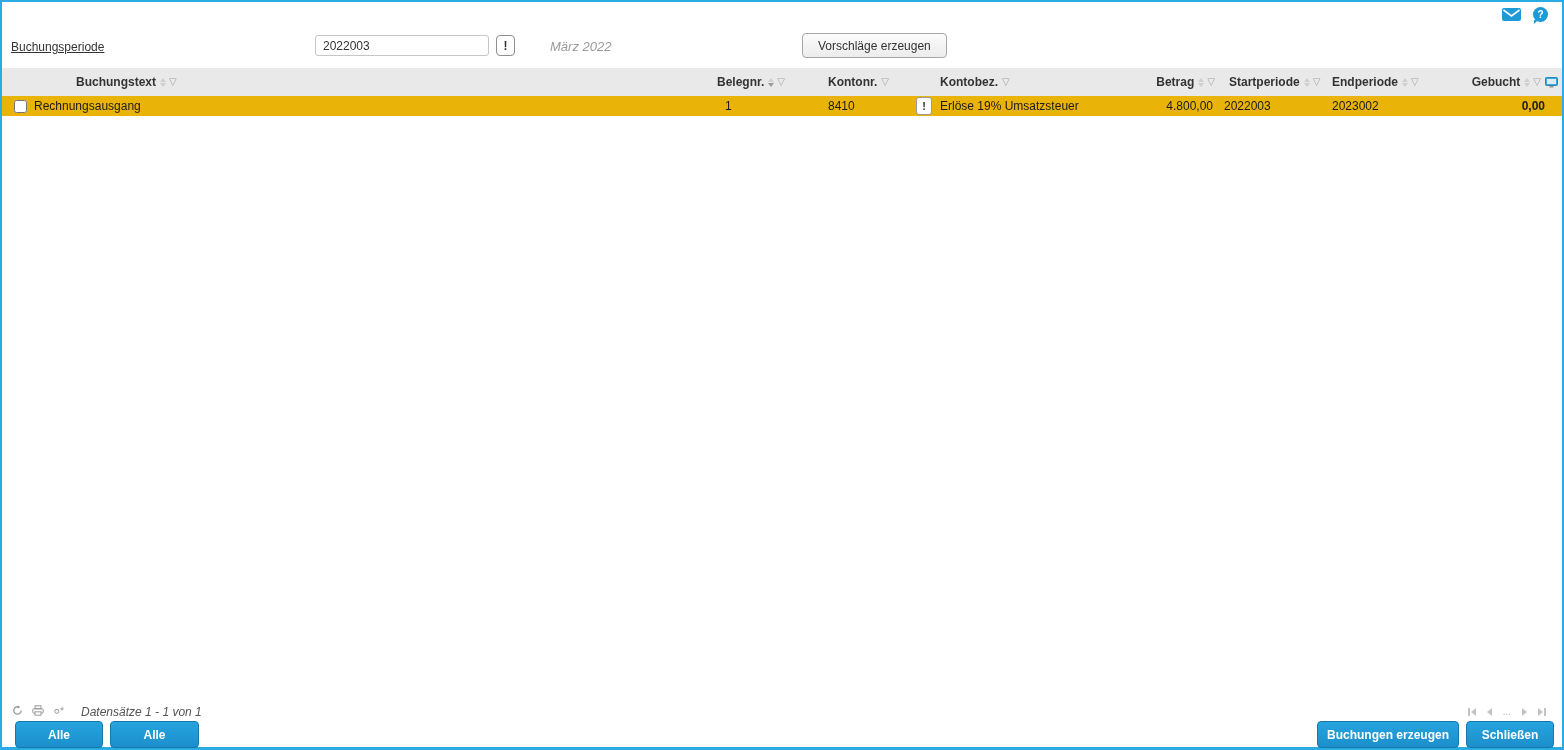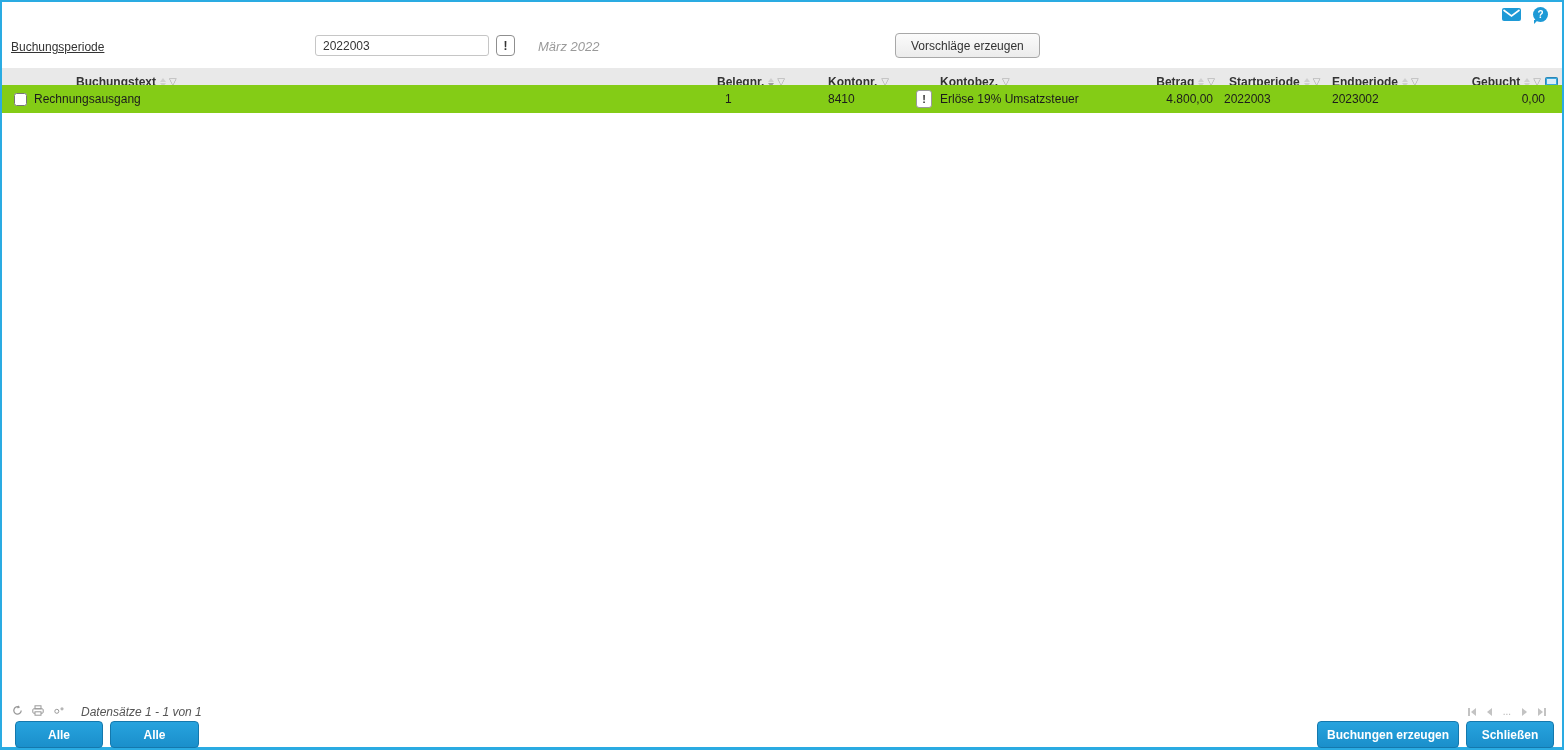--- a/index.html
+++ b/index.html
@@ -18,48 +18,48 @@
                  border-left:4px solid #1e9ad6; border-bottom:4px solid transparent; }
 
   
   .form-label { position:absolute; left:9px; top:38px; font-size:12px; color:#333;text-decoration:underline; }
   .period-input { position:absolute; left:313px; top:33px; width:174px; height:21px;
                   border:1px solid #c6c6c6; border-radius:3px; padding:0 7px; font-size:12px;
                   color:#333; font-family:inherit; }
   .lookup-btn { position:absolute; left:494px; top:33px; width:19px; height:21px;
                 background:#fff; border:1px solid #8f8f8f; border-radius:4px;
                 font-size:12px; font-weight:bold; color:#333; line-height:18px; text-align:center; cursor:pointer; }
-  .period-text { position:absolute; left:536px; top:37px; font-size:13px; font-style:italic; color:#9a9a9a; }
-  .suggest-btn { position:absolute; left:893px; top:31px; height:25px; padding:0 15px;
+  .period-text { position:absolute; left:548px; top:37px; font-size:13px; font-style:italic; color:#9a9a9a; }
+  .suggest-btn { position:absolute; left:800px; top:31px; height:25px; padding:0 15px;
                  background:linear-gradient(#fbfbfb,#ececec); border:1px solid #a8a8a8;
                  border-radius:4px; font-size:12px; color:#333; font-family:inherit; cursor:pointer; }
 
   
   .thead { position:absolute; left:0; top:66px; width:1560px; height:28px;
            background:#e9e9e9; display:flex; align-items:center;
            font-size:12px; font-weight:bold; color:#333;padding-left:12px; }
-  .trow  { position:absolute; left:0; top:83px; width:1560px; height:28px;
-           background:#84cc16; display:flex; align-items:center; font-size:12px; color:#1c1c1c; }
+  .trow  { position:absolute; left:0; top:94px; width:1560px; height:20px;
+           background:#eab308; display:flex; align-items:center; font-size:12px; color:#1c1c1c; }
   .c-check { width:30px; display:flex; align-items:center; padding-left:12px; }
   .c-text  { flex:1; display:flex; align-items:center; padding-left:2px; }
   .c-beleg { width:112px; display:flex; align-items:center; padding-left:5px; }
   .c-konto { width:90px;  display:flex; align-items:center; padding-left:4px; }
   .c-kbez  { width:216px; display:flex; align-items:center; }
   .c-betrag{ width:90px;  display:flex; align-items:center; justify-content:flex-end; padding-right:5px; }
   .c-start { width:108px; display:flex; align-items:center; padding-left:4px; }
   .c-end   { width:112px; display:flex; align-items:center; padding-left:4px; }
   .c-geb   { width:122px; display:flex; align-items:center; justify-content:flex-end; padding-right:4px; }
   .thead .c-text { padding-left:32px; }
   .thead .c-beleg { padding-left:5px; }
   .thead .c-kbez { padding-left:26px; }
   .thead .c-start { padding-left:9px; }
   .trow .c-beleg { padding-left:13px; }
   .trow .c-kbez { padding-left:2px; }
   .trow .c-betrag { padding-right:7px; }
-  .trow .c-geb { padding-right:17px; }
+  .trow .c-geb { padding-right:17px;font-weight:bold; }
 
   .sort-ic { display:inline-flex; flex-direction:column; gap:1px; margin:0 3px 0 4px; cursor:pointer; }
   .sort-ic i { display:block; width:0; height:0; border-left:3px solid transparent; border-right:3px solid transparent; }
   .sort-ic .u { border-bottom:4px solid #cfcfcf; }
   .sort-ic .d { border-top:4px solid #cfcfcf; }
   .sort-ic.active .d { border-top-color:#9a9a9a; }
   .funnel { font-family:"DejaVu Sans",sans-serif; font-size:10px; color:#a5a5a5;
             font-weight:normal; cursor:pointer; line-height:1; }
   .colcfg { margin-left:4px; cursor:pointer; display:inline-flex; }
 

